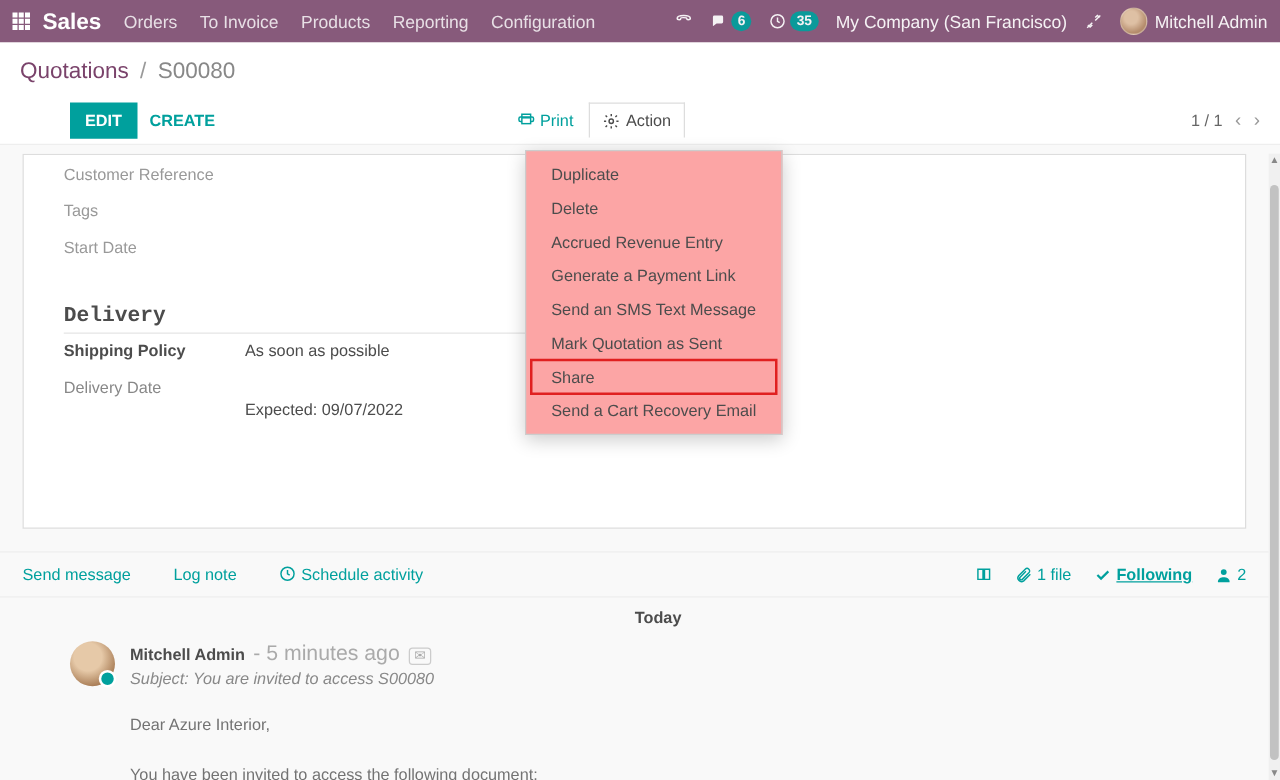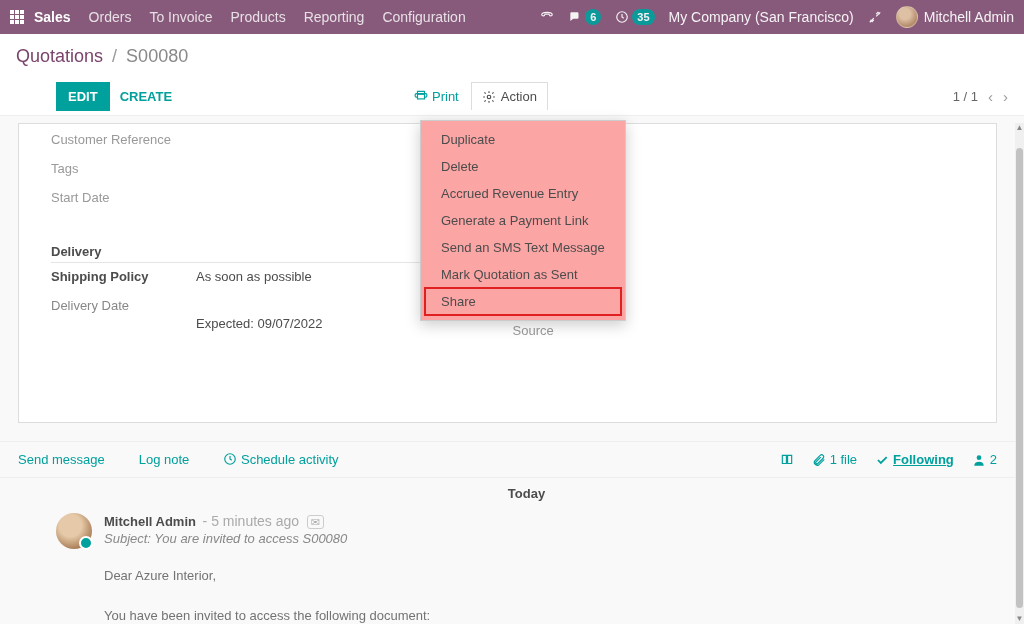--- a/index.html
+++ b/index.html
@@ -2,21 +2,21 @@
 <html><head>
 <meta charset="utf-8">
 <style>
   * { box-sizing: border-box; margin: 0; padding: 0; }
   body { font-family: -apple-system, "Helvetica Neue", Arial, sans-serif; font-size: 13px; color: #4c4c4c; background: #f9f9f9; overflow: hidden; width: 1024px; height: 624px; position: relative; }
 
   
   .navbar { background: #875a7b; color: #fff; height: 34px; display: flex; align-items: center; padding: 0 10px; font-size: 14px; }
   .navbar .apps-icon { display: grid; grid-template-columns: repeat(3, 4px); grid-template-rows: repeat(3, 4px); gap: 1px; margin-right: 10px; cursor: pointer; }
   .navbar .apps-icon span { width: 4px; height: 4px; background: #fff; }
-  .navbar .brand { font-weight: 600; margin-right: 18px; font-size: 14px; }
+  .navbar .brand { font-weight: 600; margin-right: 18px; font-size: 18px; }
   .navbar .menu { display: flex; gap: 18px; flex: 1; }
   .navbar .menu a { color: #e8e0e6; text-decoration: none; cursor: pointer; }
   .navbar .right { display: flex; align-items: center; gap: 14px; }
   .navbar .icon-item { position: relative; display: flex; align-items: center; cursor: pointer; opacity: 0.92; }
   .navbar .badge-bubble { background: #00a09d; color: #fff; font-size: 11px; font-weight: 600; border-radius: 8px; padding: 0 5px; margin-left: 3px; line-height: 16px; }
   .navbar .avatar { width: 22px; height: 22px; border-radius: 50%; background: radial-gradient(circle at 40% 35%, #e6c9a8 30%, #b8906a 70%); display: inline-block; margin-right: 6px; border: 1px solid rgba(255,255,255,0.3); }
 
   
   .header-area { background: #fff; padding: 12px 16px 0 16px; border-bottom: 1px solid #eee; }
   .breadcrumb { font-size: 18px; color: #7a436b; margin-bottom: 10px; }
@@ -38,41 +38,41 @@
   .dropdown .item { padding: 6px 16px; color: #4c4c4c; cursor: pointer; white-space: nowrap; }
   .dropdown .item.highlighted { outline: 2px solid #e02020; outline-offset: -1px; }
 
   
   .scroll-wrap { position: absolute; top: 123px; left: 0; right: 9px; bottom: 0; overflow: hidden; background: #f9f9f9; }
   .sheet { background: #fff; border: 1px solid #ddd; margin: 0 18px 18px 18px; padding: 8px 32px 70px 32px; }
   .form-row { display: flex; margin-bottom: 14px; }
   .form-row .label { width: 145px; color: #888; font-size: 13px; }
   .form-row .label.bold { color: #4c4c4c; font-weight: 600; }
   .form-row .value { flex: 1; color: #4c4c4c; }
-  .section-title { font-weight: 600; color: #4c4c4c; margin: 25px 0 6px 0; font-size: 13px; border-bottom: 1px solid #e5e5e5; padding-bottom: 3px; }
+  .section-title { font-weight: 600; color: #4c4c4c; margin: 25px 0 6px 0; font-size: 17px; border-bottom: 1px solid #e5e5e5; padding-bottom: 3px; font-family: Liberation Mono, monospace; }
   .two-col { display: flex; }
   .two-col .col { flex: 1; }
   .gray-labels .label { color: #999; }
 
   
   .chatter { margin: 0 0 0 0; }
   .chatter-head { display: flex; align-items: center; padding: 10px 18px; color: #00a09d; gap: 18px; border-top: 1px solid #eee; }
   .chatter-head .left-actions { display: flex; gap: 34px; }
   .chatter-head .left-actions span { cursor: pointer; font-weight: 500; }
   .chatter-head .right-group { margin-left: auto; display: flex; gap: 18px; align-items: center; }
   .chatter-head .right-group .stat { display: flex; align-items: center; gap: 4px; cursor: pointer; }
   .chatter-head .following { color: #00a09d; font-weight: 600; text-decoration: underline; }
 
   .chatter-body { border-top: 1px solid #eee; padding-left: 38px; }
   .today-label { text-align: center; font-weight: 600; color: #4c4c4c; padding: 8px 0; }
   .message { display: flex; padding: 4px 18px; gap: 12px; }
   .message .msg-avatar { position: relative; width: 36px; height: 36px; border-radius: 50%; background: radial-gradient(circle at 40% 35%, #e6c9a8 35%, #a87c55 75%); flex-shrink: 0; }
   .message .msg-avatar::after { content: ""; position: absolute; width: 10px; height: 10px; background: #00a09d; border: 2px solid #fff; border-radius: 50%; bottom: -1px; right: -1px; }
   .message .msg-body .author { font-weight: 600; color: #4c4c4c; display: inline; }
-  .message .msg-body .meta { color: #aaa; font-size: 14px; margin-left: 3px; }
+  .message .msg-body .meta { color: #aaa; font-size: 17px; margin-left: 3px; }
   .message .msg-body .envelope { color: #aaa; border: 1px solid #ccc; border-radius: 3px; padding: 0 3px; font-size: 11px; margin-left: 4px; }
   .message .msg-body .subject { font-style: italic; color: #888; margin-top: 2px; }
   .message .msg-body .text { color: #737373; margin-top: 20px; line-height: 1.5; }
 
   
   .fake-scroll { position: absolute; right: 0; top: 123px; width: 9px; bottom: 0; background: #f0f0f0; }
   .fake-scroll .thumb { position: absolute; left: 1px; right: 1px; top: 25px; height: 460px; background: #c2c2c2; border-radius: 4px; }
   .fake-scroll .arrow { position: absolute; left: 0; right: 0; height: 10px; color: #888; text-align: center; font-size: 8px; line-height: 10px; }
   .fake-scroll .up { top: 0; }
   .fake-scroll .down { bottom: 0; }
@@ -267,19 +267,20 @@
 </div>
 
 <div class="dropdown">
   <div class="item">Duplicate</div>
   <div class="item">Delete</div>
   <div class="item">Accrued Revenue Entry</div>
   <div class="item">Generate a Payment Link</div>
   <div class="item">Send an SMS Text Message</div>
   <div class="item">Mark Quotation as Sent</div>
   <div class="item highlighted">Share</div>
+  <div class="item">Send a Cart Recovery Email</div>
 </div>
 
 <div class="fake-scroll">
   <div class="arrow up">▲</div>
   <div class="thumb"></div>
   <div class="arrow down">▼</div>
 </div>
 
 </body></html>

